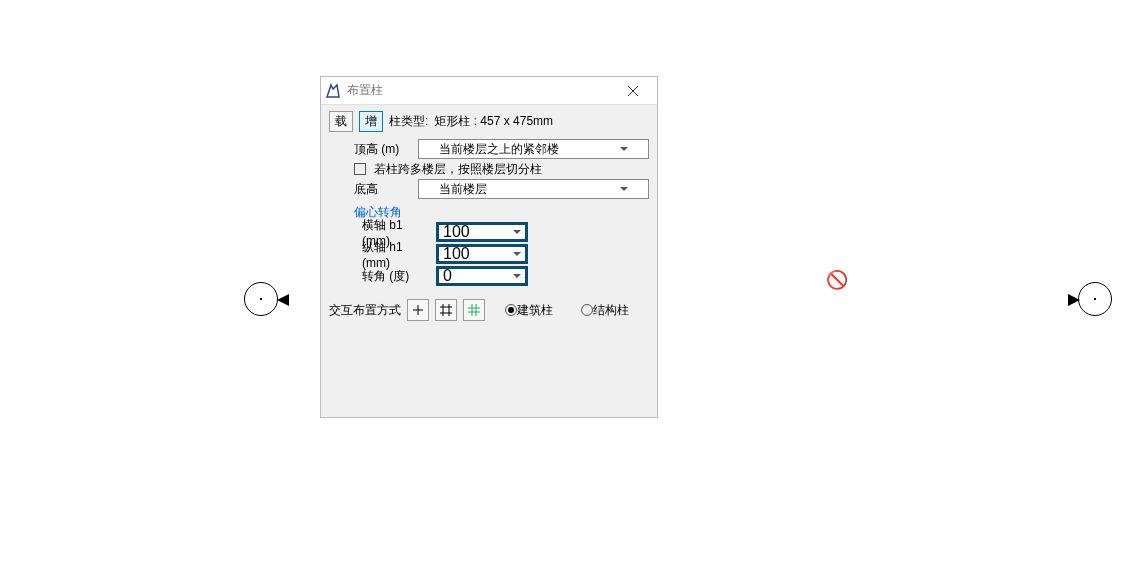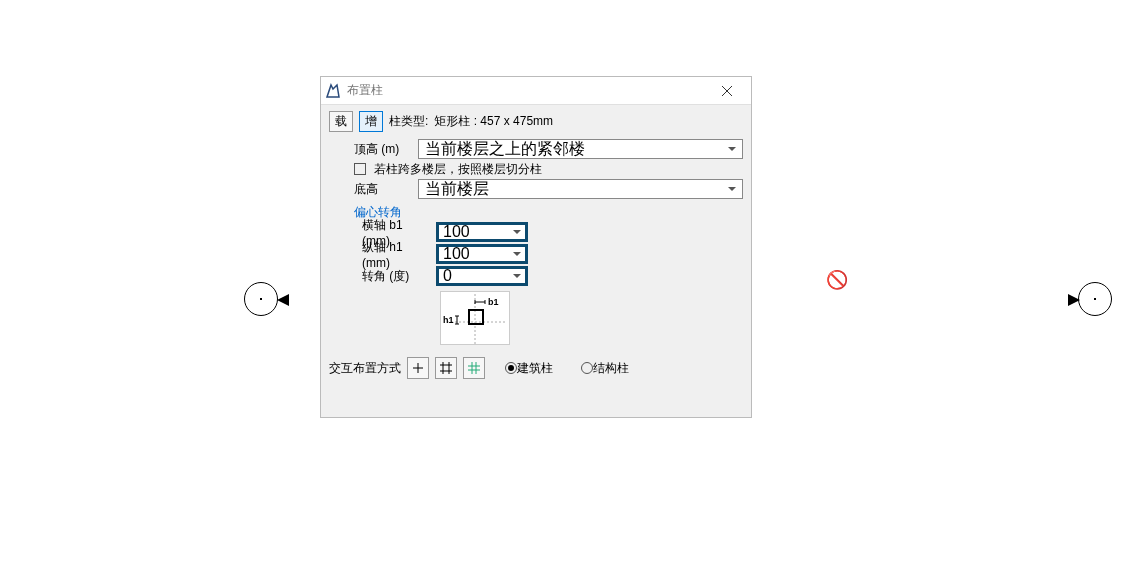--- a/index.html
+++ b/index.html
@@ -10,21 +10,21 @@
     background: #fff;
     font-family: "Microsoft YaHei", SimSun, sans-serif;
     font-size: 12px;
     color: #000;
     position: relative;
   }
   .dialog {
     position: absolute;
     left: 320px;
     top: 76px;
-    width: 432px;
+    width: 338px;
     height: 342px;
     background: #f0f0f0;
     border: 1px solid #bbb;
   }
   .titlebar {
     height: 28px;
     display: flex;
     align-items: center;
     padding: 0 4px;
     background: #fff;
@@ -94,22 +94,22 @@
   }
   .row .labcol { width: 60px; font-size:12px; }
   .select {
     flex: 1;
     height: 20px;
     border: 1px solid #888;
     background: #fff;
     display: flex;
     align-items: center;
     justify-content: space-between;
-    padding: 0 6px;
-    font-size: 16px;
+    padding: 0 20px;
+    font-size: 12px;
     font-family: inherit;
     cursor: pointer;
   }
   .chev {
     width: 0; height: 0;
     border-left: 4px solid transparent;
     border-right: 4px solid transparent;
     border-top: 4px solid #555;
   }
   .checkbox {
@@ -269,35 +269,20 @@
       </div>
 
       <div class="subrow">
         <span class="sublab">转角 (度)</span>
         <div class="combo">
           <span>0</span>
           <span class="chev"></span>
         </div>
       </div>
 
-      <div class="diagram">
-        <svg width="70" height="54">
-          <line x1="34" y1="2" x2="34" y2="52" stroke="#aaa" stroke-dasharray="2,2"></line>
-          <line x1="6" y1="30" x2="64" y2="30" stroke="#aaa" stroke-dasharray="2,2"></line>
-          <rect x="28" y="18" width="14" height="14" fill="none" stroke="#000" stroke-width="2"></rect>
-          <line x1="34" y1="10" x2="44" y2="10" stroke="#000"></line>
-          <line x1="34" y1="8" x2="34" y2="12" stroke="#000"></line>
-          <line x1="44" y1="8" x2="44" y2="12" stroke="#000"></line>
-          <text x="47" y="13" font-size="9" font-weight="bold" fill="#000">b1</text>
-          <line x1="16" y1="24" x2="16" y2="32" stroke="#000"></line>
-          <line x1="14" y1="24" x2="18" y2="24" stroke="#000"></line>
-          <line x1="14" y1="32" x2="18" y2="32" stroke="#000"></line>
-          <text x="2" y="31" font-size="9" font-weight="bold" fill="#000">h1</text>
-        </svg>
-      </div>
 
     </div>
   </div>
 
   <div class="botrow">
     <span>交互布置方式</span>
     <div class="iconbtn">
       <svg width="12" height="12">
           <line x1="6" y1="1" x2="6" y2="11" stroke="#000"></line>
           <line x1="1" y1="6" x2="11" y2="6" stroke="#000"></line>

